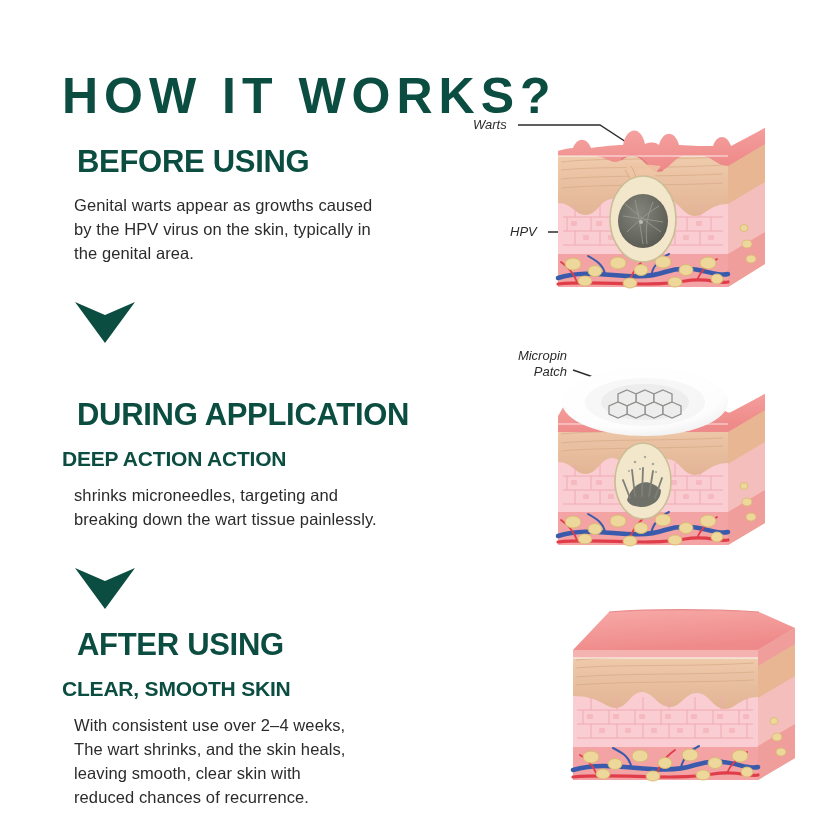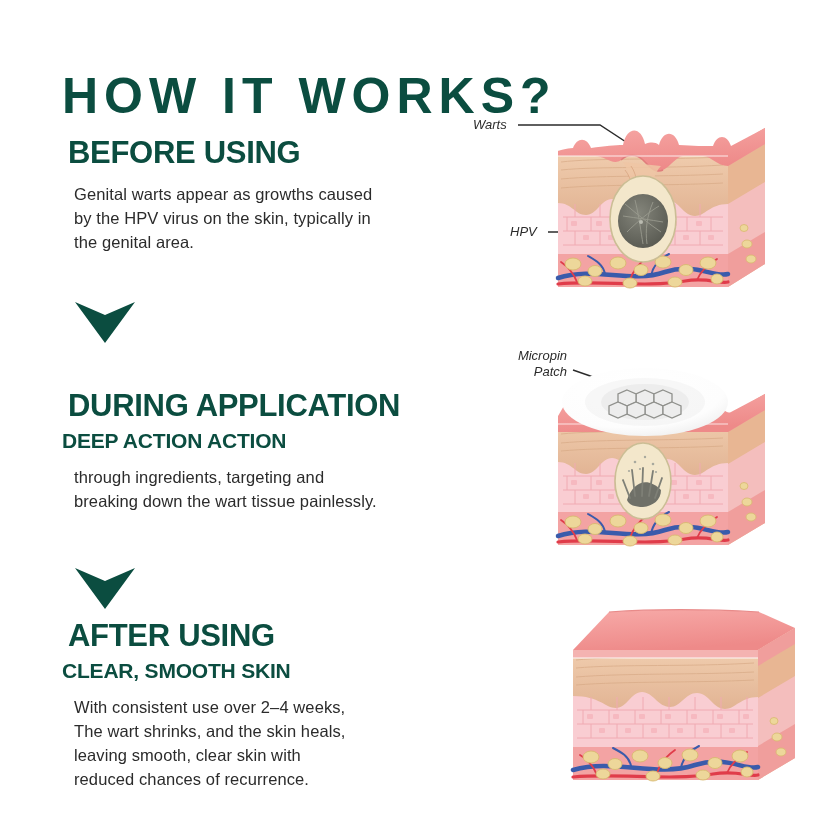--- a/index.html
+++ b/index.html
@@ -23,21 +23,21 @@
   }
 
   
   .step{position:absolute;left:62px;width:400px;}
   .step-1{top:130px;}
   .step-2{top:383px;}
   .step-3{top:613px;}
 
   .step-title{
     font-size:31px;font-weight:bold;color:#0b4d40;
-    letter-spacing:-0.3px;line-height:1.1;margin:6px;
+    letter-spacing:-0.3px;line-height:1.1;margin:15px;
     white-space:nowrap;
   }
   .step-sub{
     font-size:21px;font-weight:bold;color:#0b4d40;
     letter-spacing:-0.2px;line-height:1.15;
     margin:6px 0 0 0;white-space:nowrap;
   }
   .step-body{
     font-size:16.5px;color:#2b2b2b;
     line-height:1.45;margin:13px 0 0 12px;
@@ -77,21 +77,21 @@
   <div class="arrow arrow-1">
     <svg viewBox="0 0 62 44" xmlns="http://www.w3.org/2000/svg">
       <path d="M1 2 L31 15 L61 2 L31 43 Z" fill="#0b4d40"></path>
     </svg>
   </div>
 
   <div class="step step-2">
     <div class="step-title">DURING APPLICATION</div>
     <div class="step-sub">DEEP ACTION ACTION</div>
     <div class="step-body">
-      <div>through ingredients, targeting and</div>
+      <div>shrinks microneedles, targeting and</div>
       <div>breaking down the wart tissue painlessly.</div>
     </div>
   </div>
 
   <div class="arrow arrow-2">
     <svg viewBox="0 0 62 44" xmlns="http://www.w3.org/2000/svg">
       <path d="M1 2 L31 15 L61 2 L31 43 Z" fill="#0b4d40"></path>
     </svg>
   </div>
 

